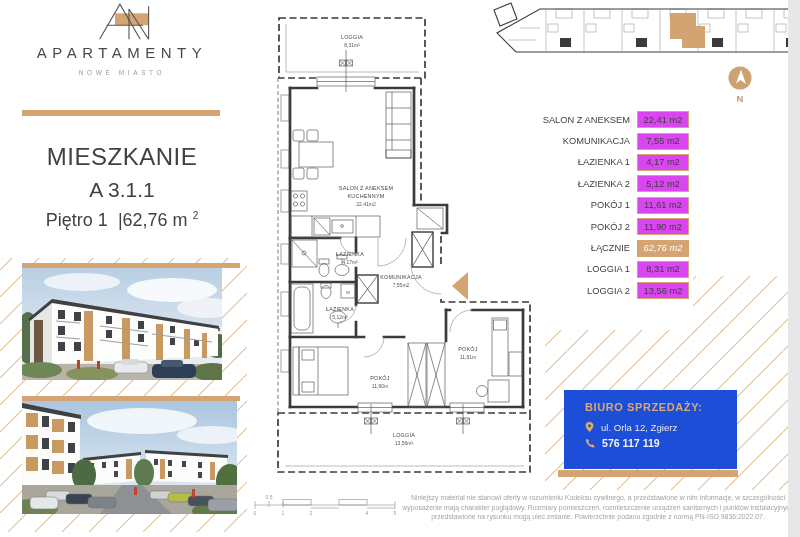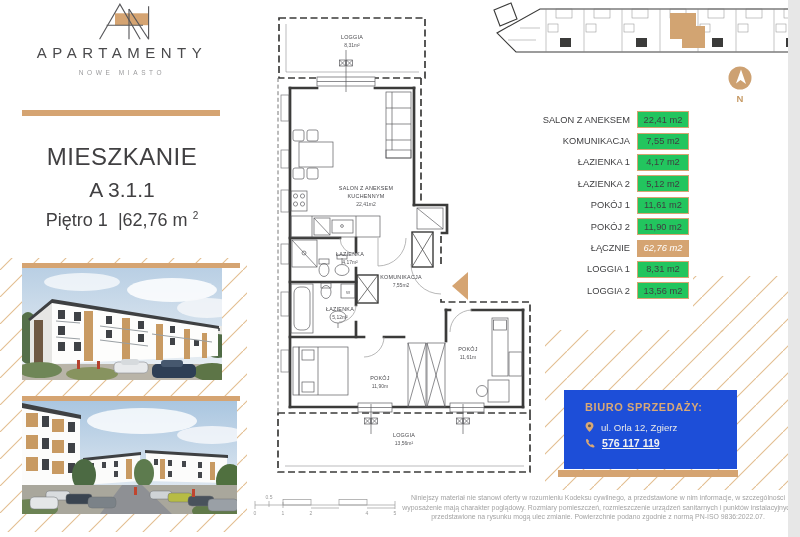--- a/index.html
+++ b/index.html
@@ -15,31 +15,31 @@
   
   #title-block{left:8px;top:143px;width:228px;text-align:center;}
   #listing-title{font-size:24px;letter-spacing:.5px;}
   #listing-unit{font-size:21px;margin-top:7px;}
   #listing-floor{font-size:18px;margin-top:8px;}
   #listing-floor sup{font-size:10px;}
   
   #areas-table{left:538px;top:111px;width:155px;}
   .trow{display:flex;align-items:center;margin-bottom:4px;height:17.4px;}
   .tlabel{width:92px;text-align:right;font-size:9.3px;color:#3e3e40;padding-right:7px;white-space:nowrap;}
-  .tval{width:50px;height:15px;border:1.2px solid #D5A472;background:#22c55e;color:#3e3e40;
+  .tval{width:50px;height:15px;border:1.2px solid #D5A472;background:#d946ef;color:#3e3e40;
         font-size:9.3px;display:flex;align-items:center;justify-content:center;white-space:nowrap;}
   .trow.hl .tval{background:#D5A472;color:#ffffff;border-color:#D5A472;font-style:italic;}
   
   #sales-box{left:564px;top:390px;width:173px;height:79px;background:#1d4ed8;}
   #sales-title{position:absolute;left:21px;top:11px;font-size:11px;font-weight:bold;
                color:#D9A876;letter-spacing:.6px;}
   .sales-line{position:absolute;left:21px;display:flex;align-items:center;color:#e8e8e8;}
   .sales-line svg{margin-right:7px;flex:0 0 auto;}
   #sales-address{top:31px;font-size:9.6px;}
-  #sales-phone{top:47px;font-size:10.6px;font-weight:bold;color:#f2f2f2;text-decoration:underline;}
+  #sales-phone{top:47px;font-size:10.6px;font-weight:bold;color:#f2f2f2;}
   #sales-web{top:63px;font-size:10px;font-weight:bold;color:#f2f2f2;}
   #sales-bar{left:558px;top:470px;width:180px;height:6.5px;background:#D5A472;}
   
   #disclaimer{left:402px;top:493px;width:392px;font-size:6.9px;line-height:9.6px;
               color:#a3a3a3;text-align:center;}
   
   text{font-family:"Liberation Sans",sans-serif;}
   .rlbl{font-size:5.4px;fill:#46464a;letter-spacing:.25px;text-anchor:middle;}
   .rarea{font-size:5px;fill:#57575b;text-anchor:middle;}
   .wall{stroke:#3b3b3a;stroke-width:2.7;fill:none;stroke-linecap:square;}

